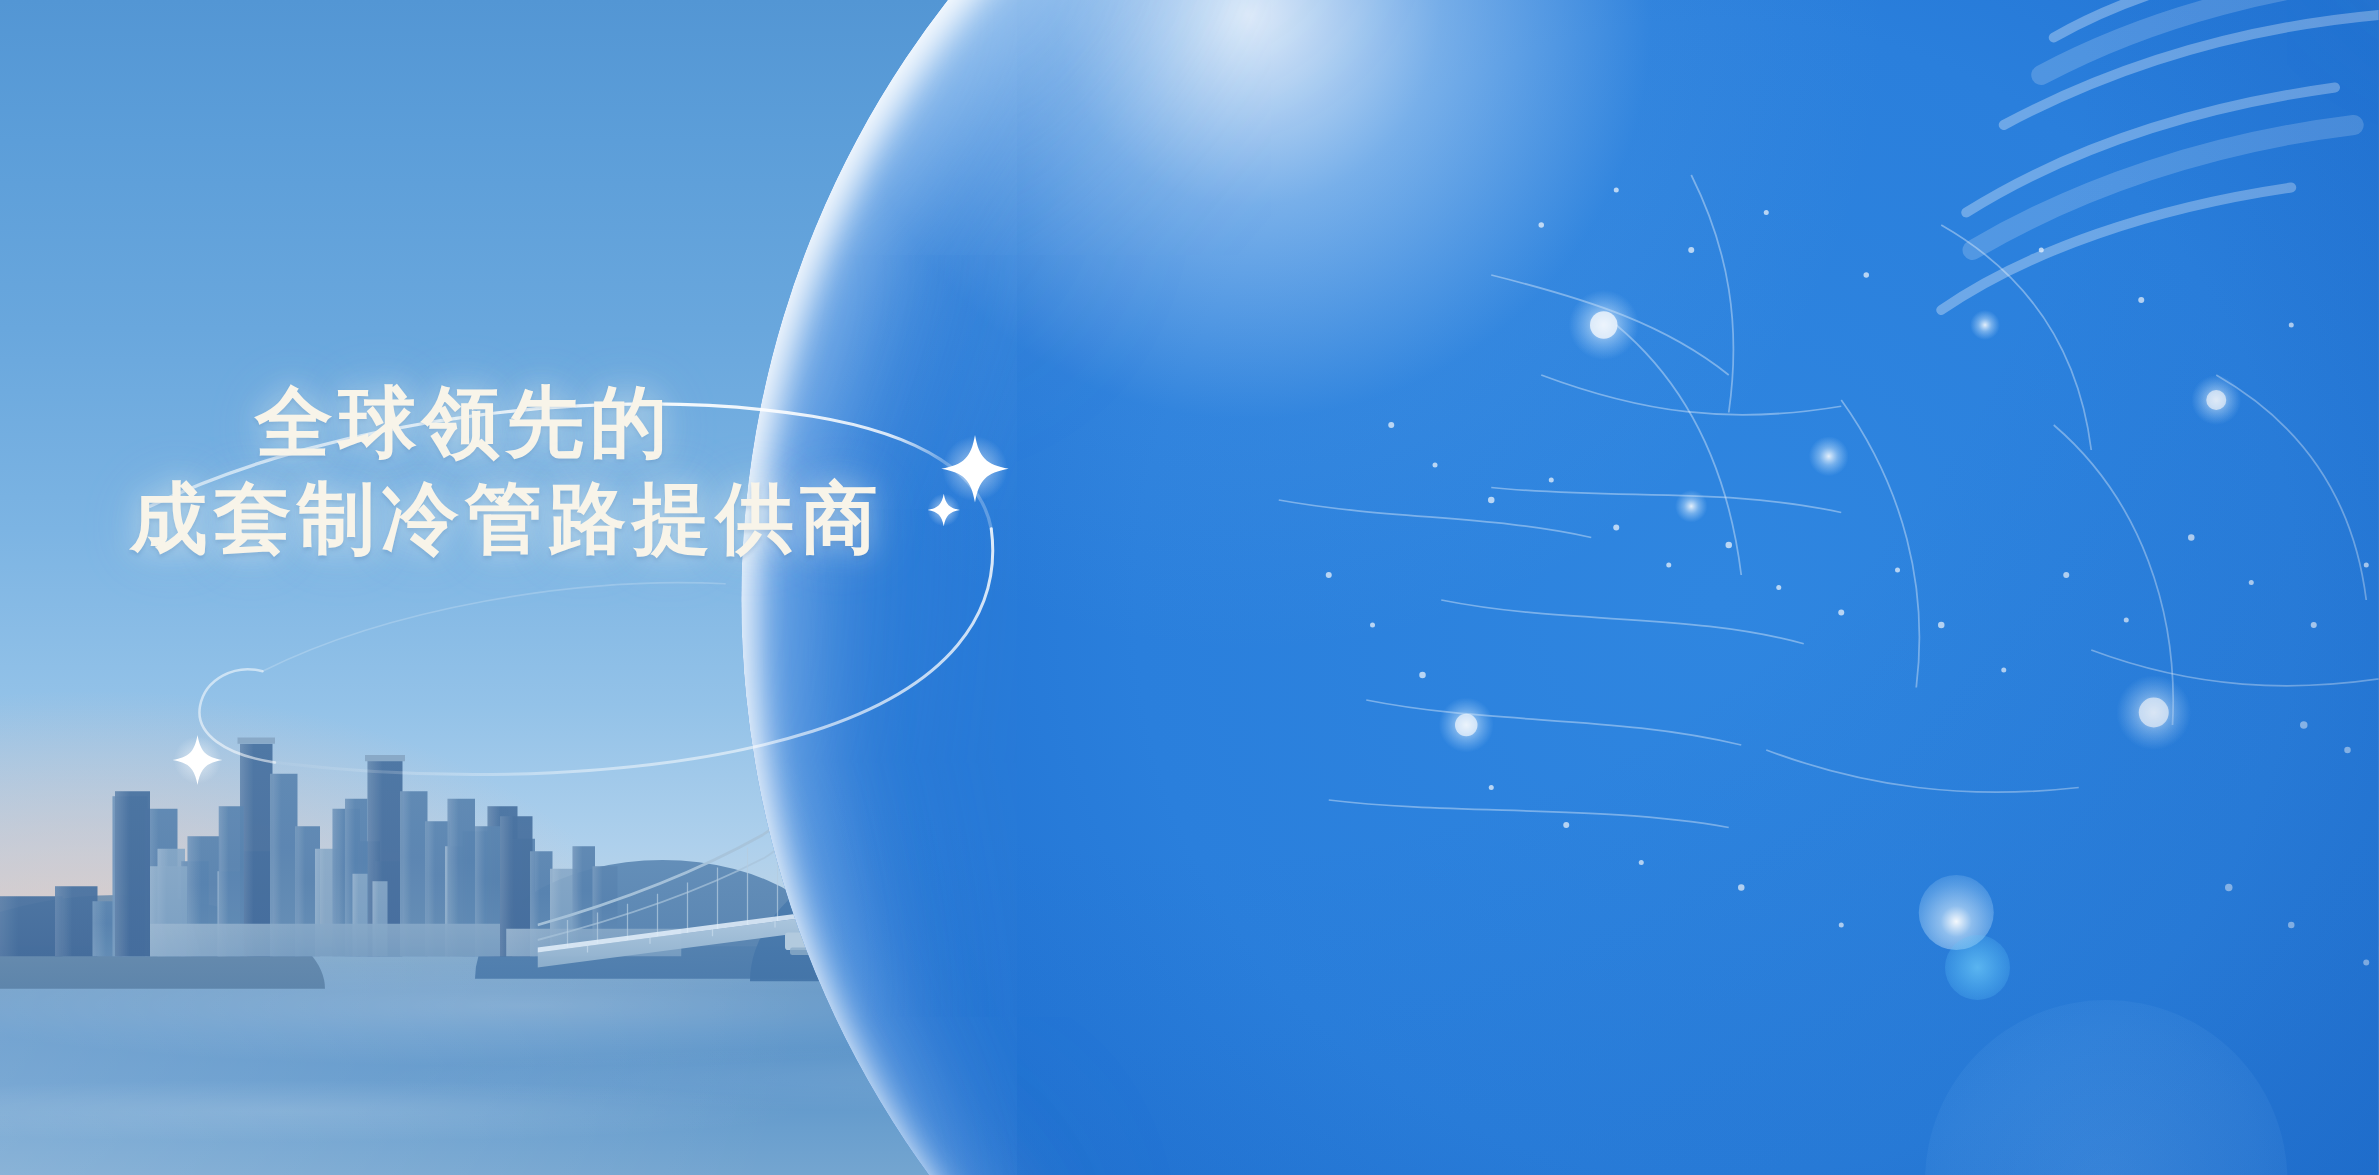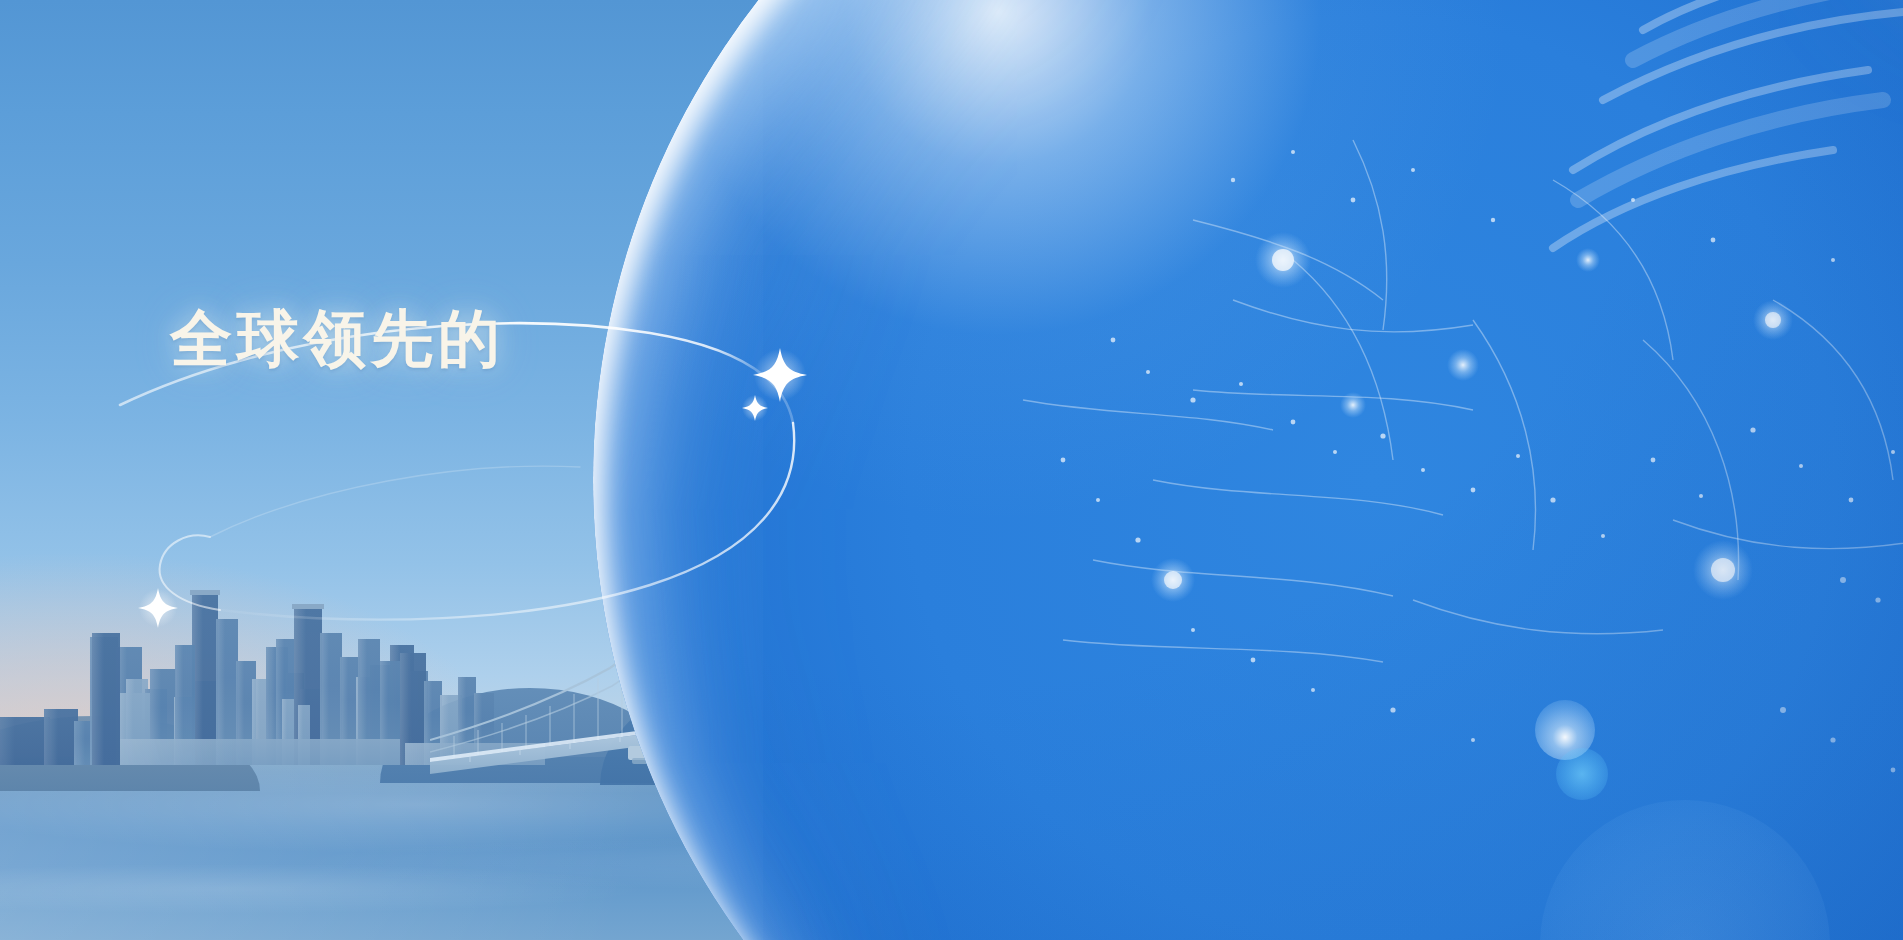--- a/index.html
+++ b/index.html
@@ -156,21 +156,21 @@
     font-weight:700;
     letter-spacing:5px;
     line-height:77px;
     text-shadow:
       0 0 22px rgba(255,252,235,.45),
       0 0 46px rgba(210,232,255,.30),
       0 2px 3px rgba(40,95,160,.22);
     white-space:nowrap;
   }
   #headline .ln { display:block; }
-  #headline .ln-1 { margin-left:66px; }
+  #headline .ln-1 { margin-left:100px; }
   #headline .ln-2 { margin-left:0; }
 </style>
 </head>
 <body>
 
 <div id="stage">
 
   <div class="layer" id="sky-base"></div>
   <div class="layer" id="sky-warm"></div>
 
@@ -461,15 +461,16 @@
     </g>
 
     <g transform="translate(98,353)">
       <circle r="19" fill="url(#sparkGlow)"></circle>
       <path d="M0,-20 C2.4,-6.6 6.6,-2.4 20,0 C6.6,2.4 2.4,6.6 0,20 C-2.4,6.6 -6.6,2.4 -20,0 C-6.6,-2.4 -2.4,-6.6 0,-20 Z" fill="#ffffff"></path>
     </g>
   </svg>
 
   <div id="headline">
     <span class="ln ln-1">全球领先的</span>
+    <span class="ln ln-2">成套制冷管路提供商</span>
   </div>
 
 </div>
 
 </body></html>

